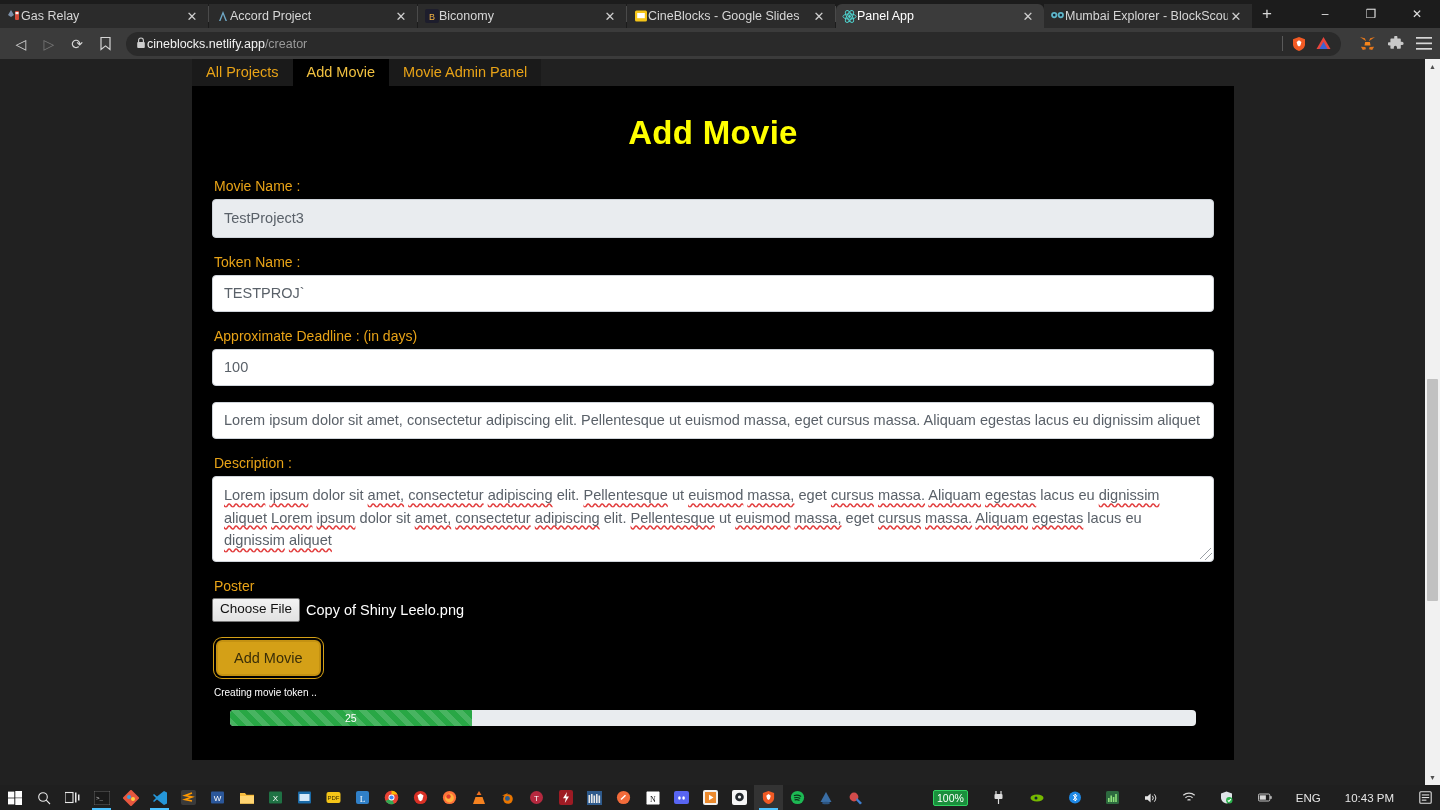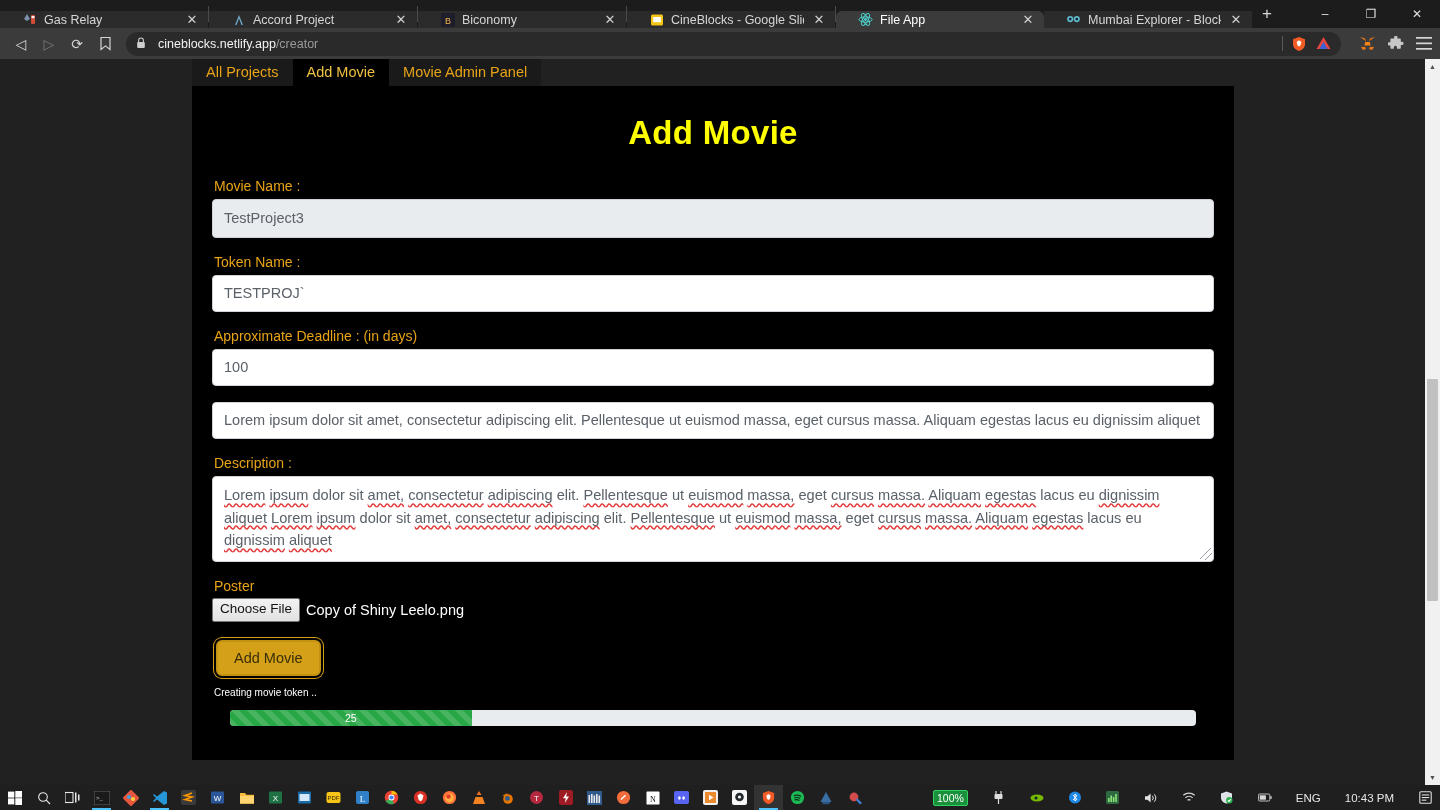--- a/index.html
+++ b/index.html
@@ -11,22 +11,22 @@
   }
 
   
   #browser { width: 1440px; height: 810px; position: relative; background:#1c1c1c; }
 
   .tabstrip {
     height: 28px; background: #1c1c1c; display: flex; align-items: flex-end;
     position: relative;
   }
   .tab {
-    height: 17px; width: 208px; display: flex; align-items: center;
-    gap: 7px; padding: 0 8px 0 22px; background: #2b2b2b;
+    height: 24px; width: 208px; display: flex; align-items: center;
+    padding: 0 8px 0 6px; background: #2b2b2b;
     color: #d6d6d6; font-size: 12.5px; position: relative; flex: none;
   }
   .tab.active { background: #3b3b3b; color: #ffffff; border-radius: 6px 6px 0 0; }
   .tab .favicon {
     width: 15px; height: 15px; flex: none; display:flex; align-items:center;
     justify-content:center; font-size: 11px; line-height: 1; border-radius: 2px;
   }
   .tab .tlabel {
     flex: 1; overflow: hidden; white-space: nowrap; text-overflow: clip;
   }
@@ -49,21 +49,21 @@
     height: 31px; background: #3b3b3b; display: flex; align-items: center;
     padding: 0 8px; gap: 2px;
   }
   .navbtn {
     width: 26px; height: 26px; display:flex; align-items:center;
     justify-content:center; color:#d5d5d5; font-size: 14px; flex:none;
   }
   .navbtn.dim { color: #777; }
   .omnibox {
     flex: 1; height: 24px; background: #2a2a2a; border-radius: 13px;
-    display: flex; align-items: center; padding: 0 10px; gap: 12px;
+    display: flex; align-items: center; padding: 0 10px; gap: 1px;
     margin-left: 6px; margin-right: 4px; position: relative;
   }
   .omnibox .lock { font-size: 10px; color: #cfcfcf; }
   .omnibox .urltext { font-size: 12.5px; color: #f2f2f2; white-space: nowrap; }
   .omnibox .urltext .path { color: #9a9a9a; }
   .omni-right { margin-left:auto; display:flex; align-items:center; gap:8px; }
   .vdiv { width:1px; height:15px; background:#5a5a5a; }
   .shield { width:16px;height:16px;flex:none; }
   .toolbar-ext { display:flex; align-items:center; gap:11px; padding-left:12px; }
   .toolbar-ext .ic { width:17px;height:17px; display:flex;align-items:center;justify-content:center; }
@@ -255,21 +255,21 @@
       <span class="favicon">
         <svg width="15" height="15" viewBox="0 0 16 16">
             <g fill="none" stroke="#4fd6d2" stroke-width="1">
               <ellipse cx="8" cy="8" rx="7" ry="2.8"></ellipse>
               <ellipse cx="8" cy="8" rx="7" ry="2.8" transform="rotate(60 8 8)"></ellipse>
               <ellipse cx="8" cy="8" rx="7" ry="2.8" transform="rotate(120 8 8)"></ellipse>
             </g>
             <circle cx="8" cy="8" r="1.5" fill="#4fd6d2"></circle>
           </svg>
       </span>
-      <span class="tlabel">File App</span>
+      <span class="tlabel">Panel App</span>
       <span class="tclose">✕</span>
     </div>
 
     <div class="tab">
       <span class="favicon">
         <svg width="15" height="14" viewBox="0 0 16 14">
             <circle cx="4.5" cy="6" r="3.3" fill="#5fb7c9"></circle>
             <circle cx="11.5" cy="6" r="3.3" fill="#5fb7c9"></circle>
             <circle cx="4.5" cy="6" r="1.4" fill="#123"></circle>
             <circle cx="11.5" cy="6" r="1.4" fill="#123"></circle>

